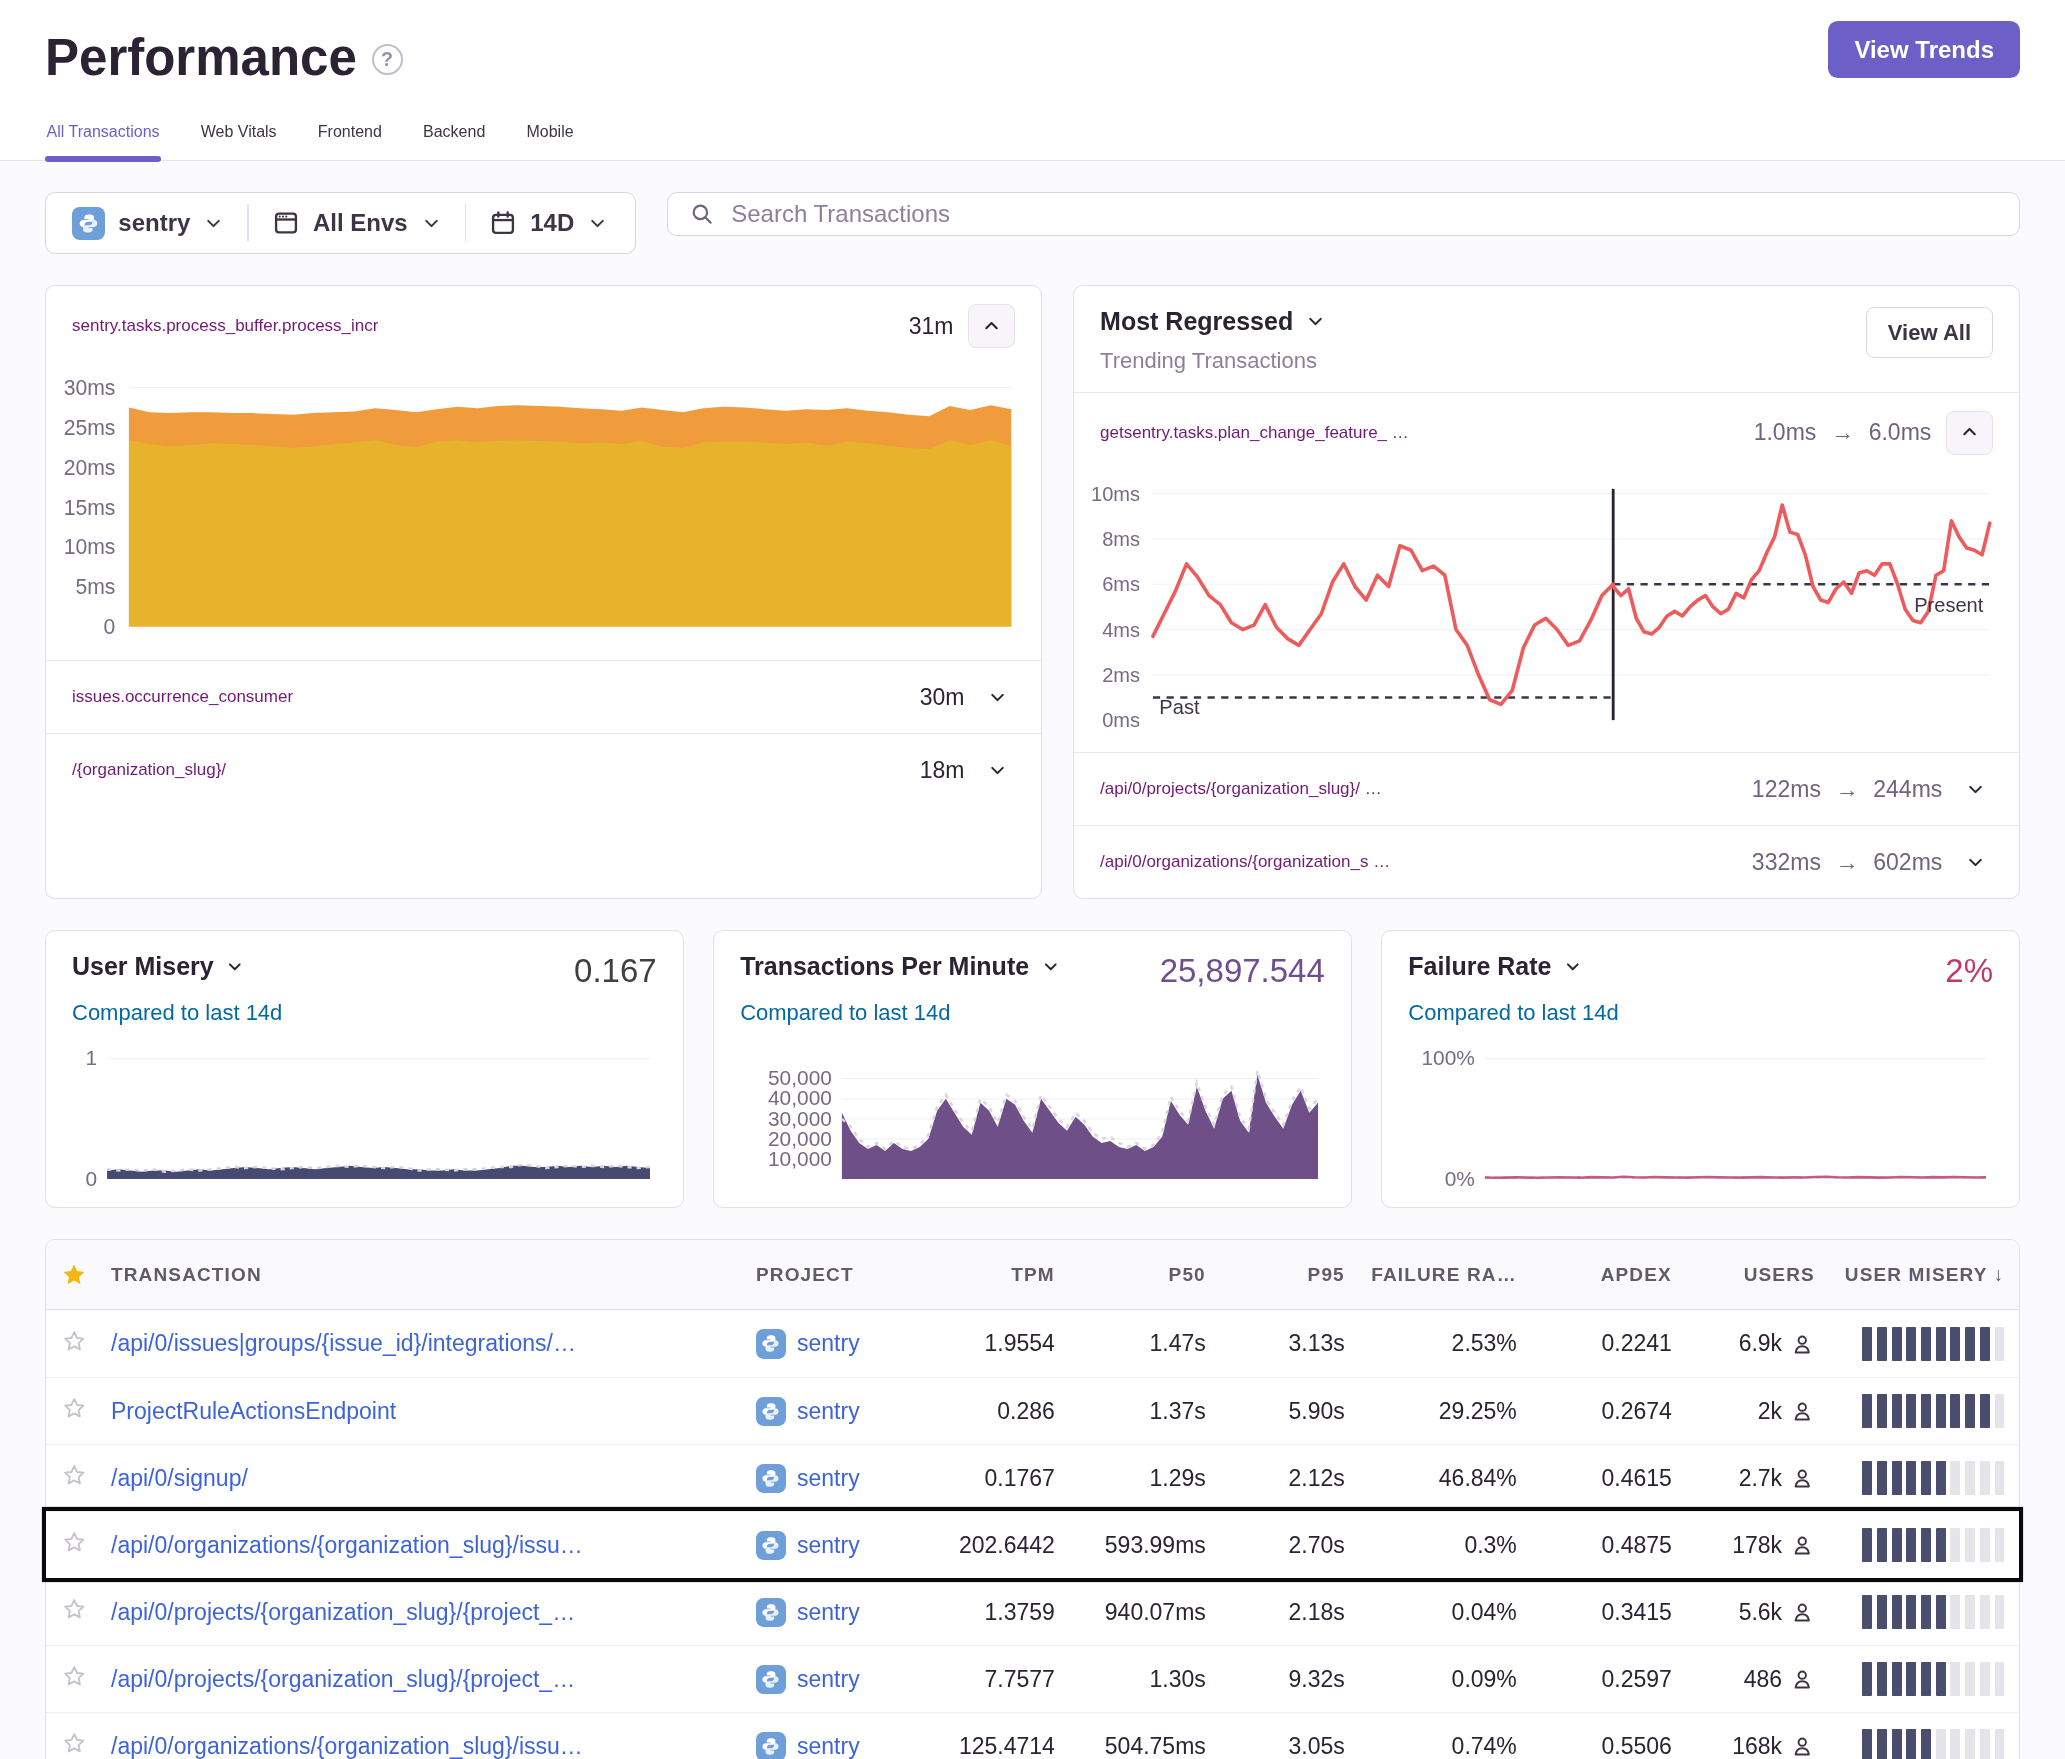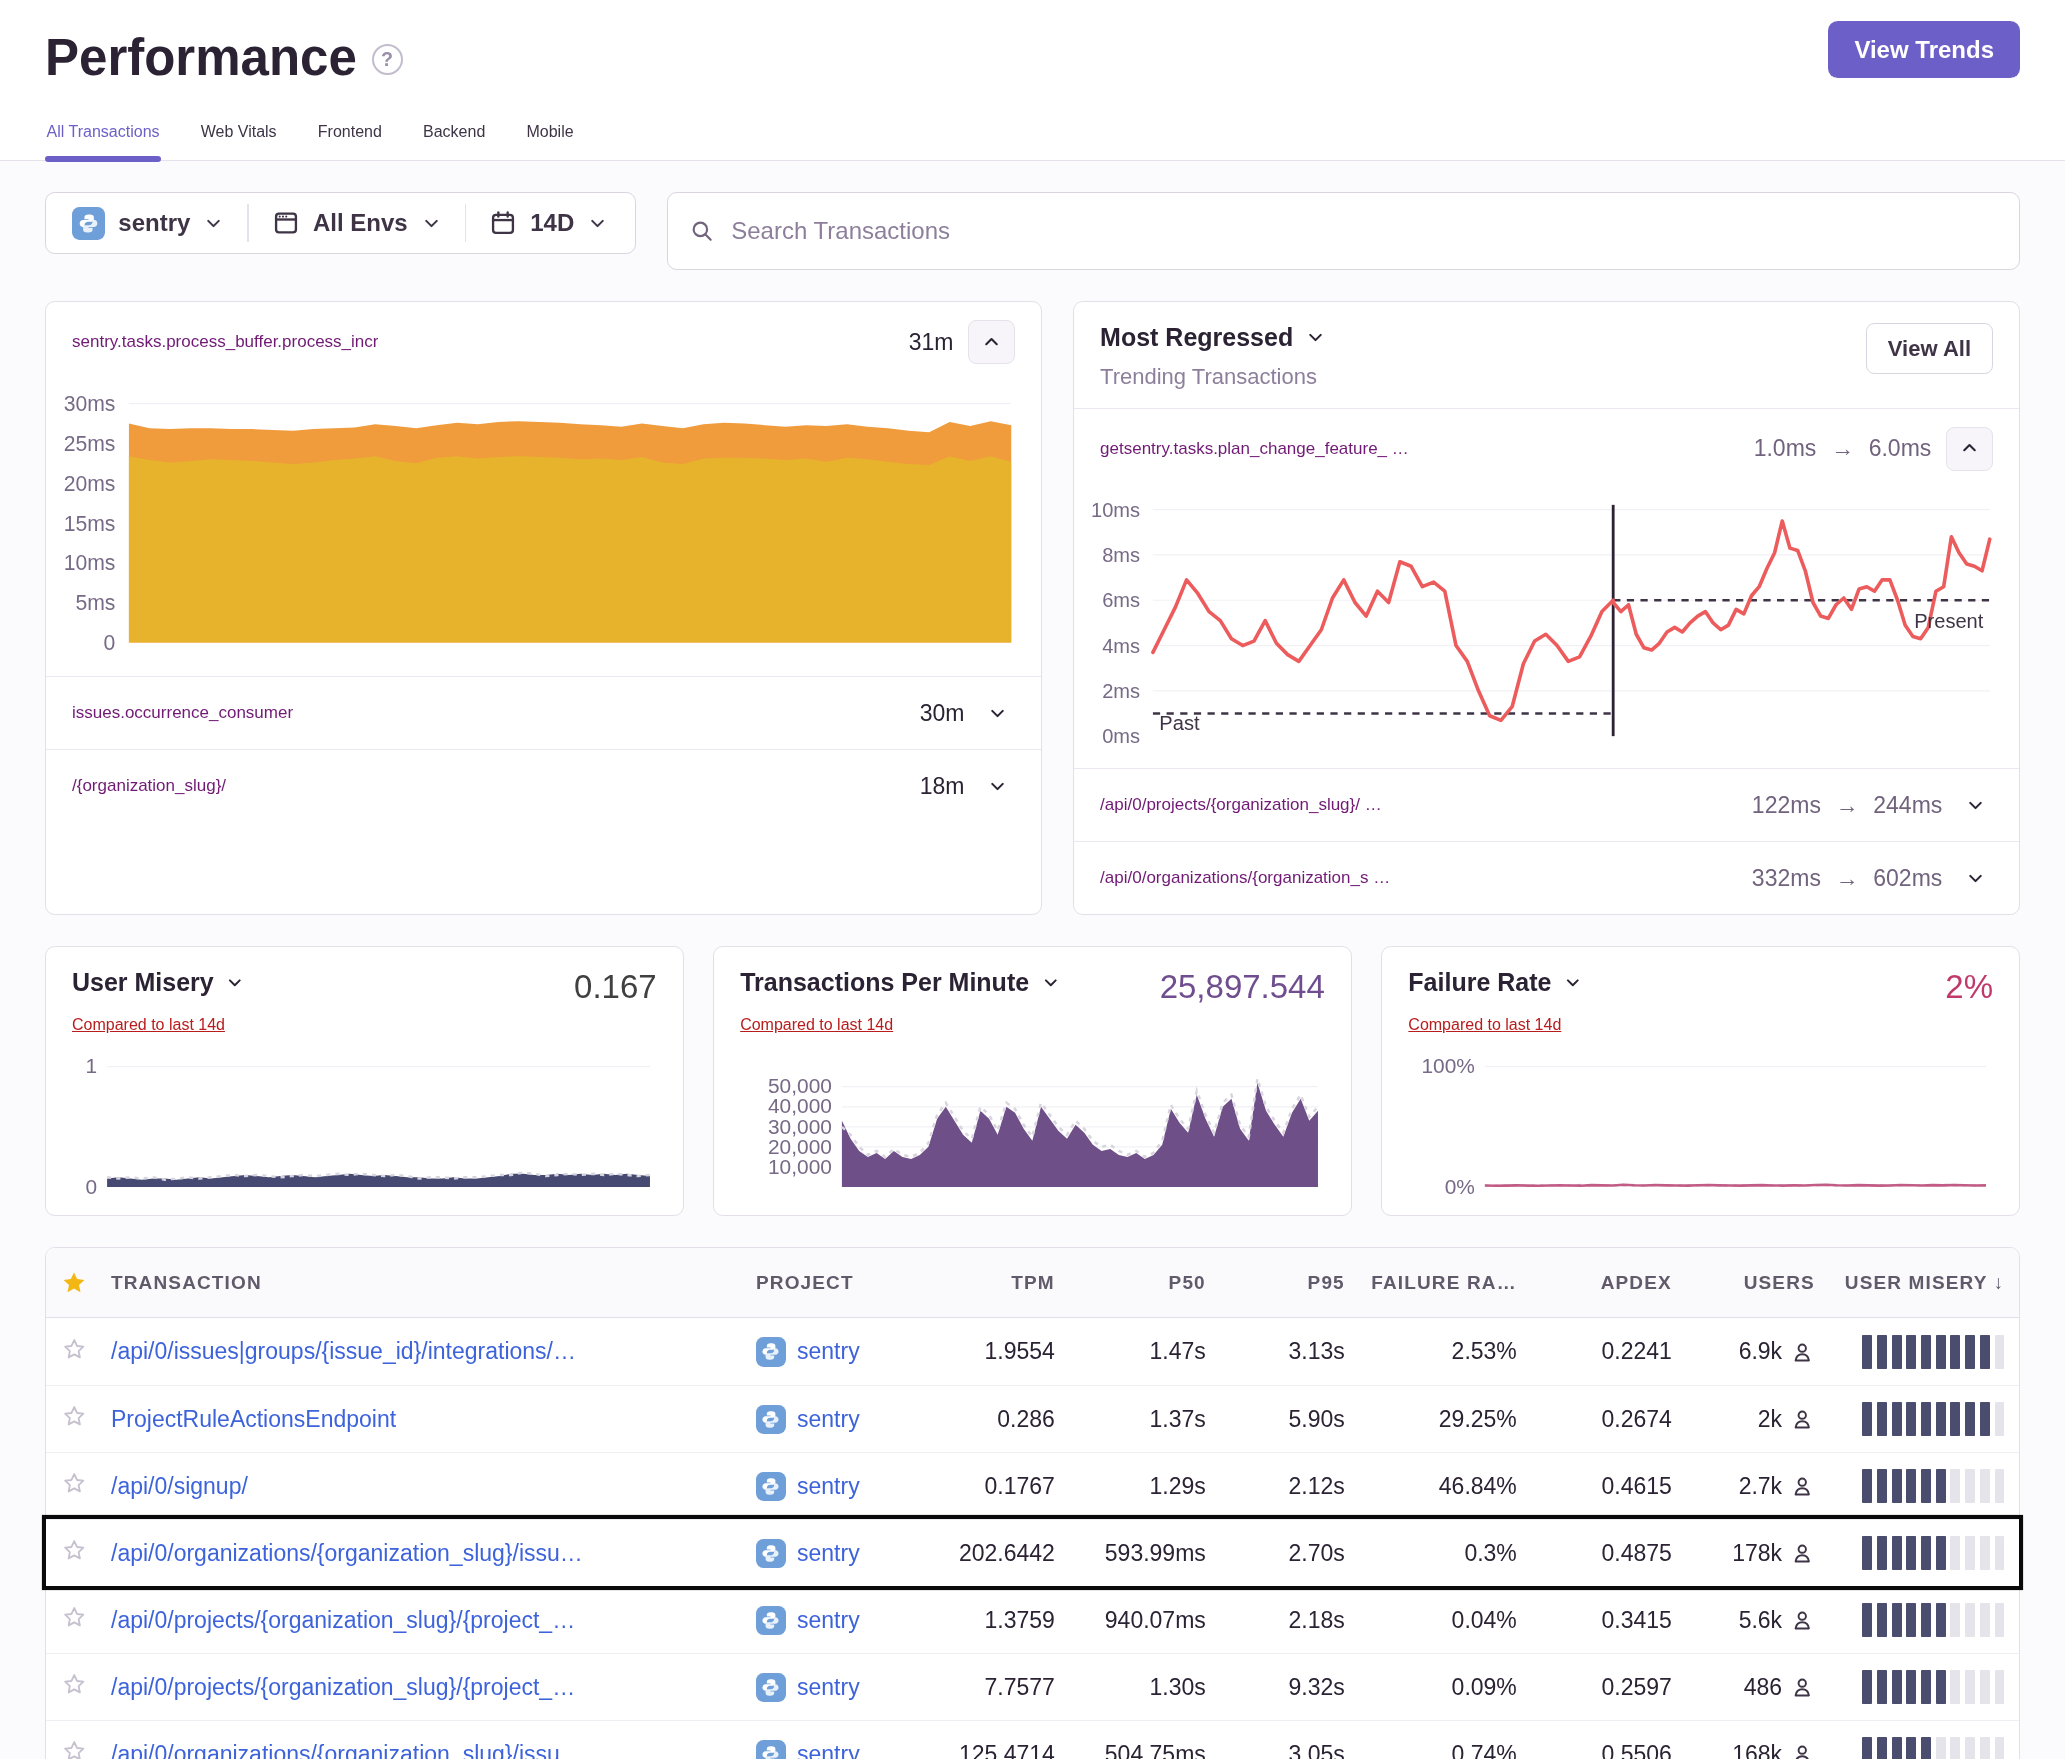--- a/index.html
+++ b/index.html
@@ -28,21 +28,21 @@
   
   .content { padding:31px 45px 0; }
   .filter-row { display:flex; gap:31px; }
   .filter-group { display:flex; align-items:center; background:#fff;
     border:1.6px solid #DAD4E0; border-radius:9.8px; height:62px; padding:0 3.3px; }
   .filter-item { display:flex; align-items:center; gap:13px; padding:0 23px;
     font-size:24px; font-weight:600; color:#3E3446; background:none; border:none;
     cursor:pointer; font-family:"Liberation Sans",sans-serif; height:100%;}
   .fdiv { width:1.6px; height:38px; background:#E6E1EA; }
   .search-bar { flex:1; display:flex; align-items:center; background:#fff;
-    border:1.6px solid #DAD4E0; border-radius:9.8px; height:78px; padding:0 21px; gap:14.7px; }
+    border:1.6px solid #DAD4E0; border-radius:9.8px; height:44px; padding:0 21px; gap:14.7px; }
   .search-bar input { border:none; outline:none; font-size:24px; flex:1; color:#3E3446;
     font-family:"Liberation Sans",sans-serif; background:transparent;}
   ::placeholder { color:#8D7F9B; opacity:1; }
   .proj-icon { width:33px; height:33px; border-radius:7.4px; background:#6F9FD8;
     display:flex; align-items:center; justify-content:center; flex:none;}
   
   .widgets-row { display:grid; grid-template-columns:1.053fr 1fr; gap:31px; margin-top:31px; }
   .card { background:#fff; border:1.6px solid #E3DEE8; border-radius:9.8px; }
   .card-head { padding:21px 26px 18px; display:flex; justify-content:space-between;
     align-items:flex-start; border-bottom:1.6px solid #EBE6EF; }
@@ -71,21 +71,21 @@
   svg text.tick { font-family:"Liberation Sans",sans-serif; font-size:25px; fill:#776A86; }
   svg text.anno { font-family:"Liberation Sans",sans-serif; font-size:25px; fill:#3E3446; }
   
   .mini-row { display:grid; grid-template-columns:1fr 1fr 1fr; gap:29.5px; margin-top:31px; }
   .mini-card { background:#fff; border:1.6px solid #E3DEE8; border-radius:9.8px;
     padding:21px 26px 16.4px; }
   .mini-head { display:flex; justify-content:space-between; align-items:flex-start; }
   .mini-title { font-size:25px; font-weight:700; display:flex; gap:11.5px;
     align-items:center; cursor:pointer; color:#2B2233;}
   .mini-value { font-size:33px; font-weight:500; }
-  .mini-sub { font-size:16px; color:#b91c1c; margin-top:9.8px;text-decoration:underline; }
+  .mini-sub { font-size:22px; color:#0369a1; margin-top:9.8px; }
   .mini-chart { margin-top:21px; }
   .mini-chart svg { display:block; width:100%; }
   
   .table-card { margin-top:31px; background:#fff; border:1.6px solid #E3DEE8;
     border-radius:9.8px; }
   .tgrid { display:grid;
     grid-template-columns:65px minmax(0,1fr) 168px 139px 151px 139px 172px 155px 143px 196px;
     align-items:center; }
   .thead { background:#FAF9FB; border-bottom:1.6px solid #E3DEE8; height:70px;
     font-size:19px; font-weight:700; color:#615A6B; letter-spacing:.06em;

